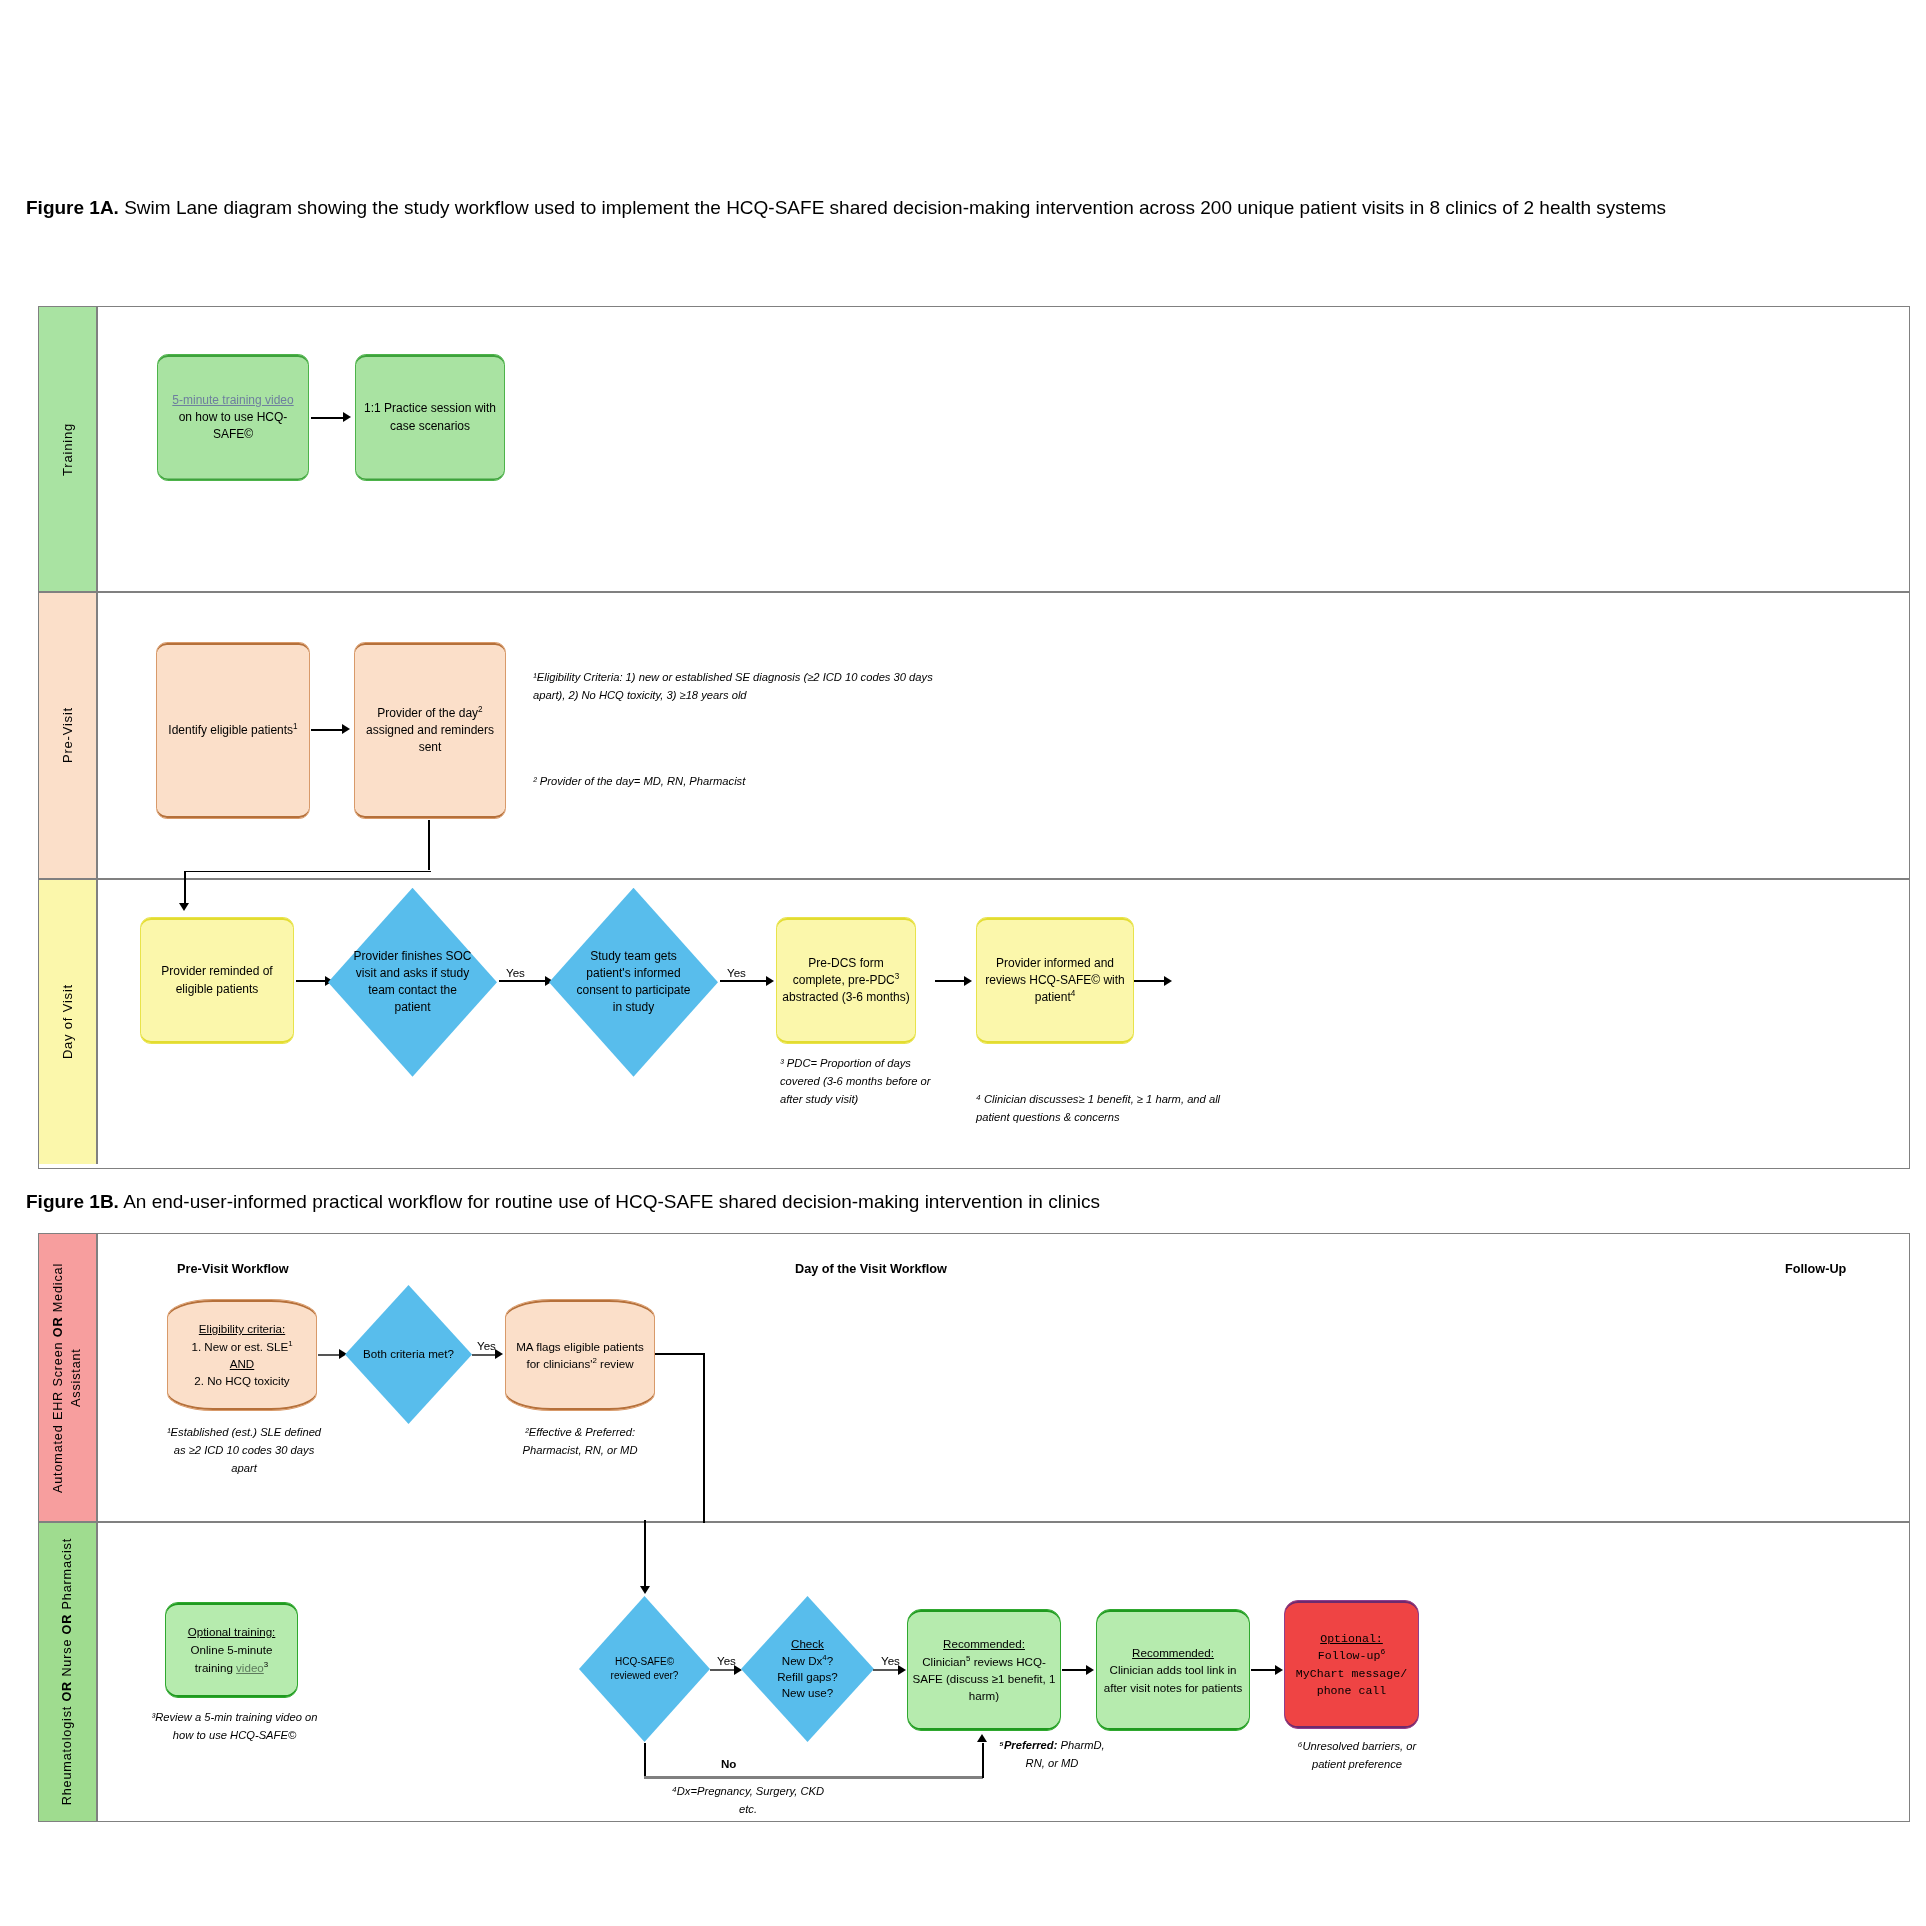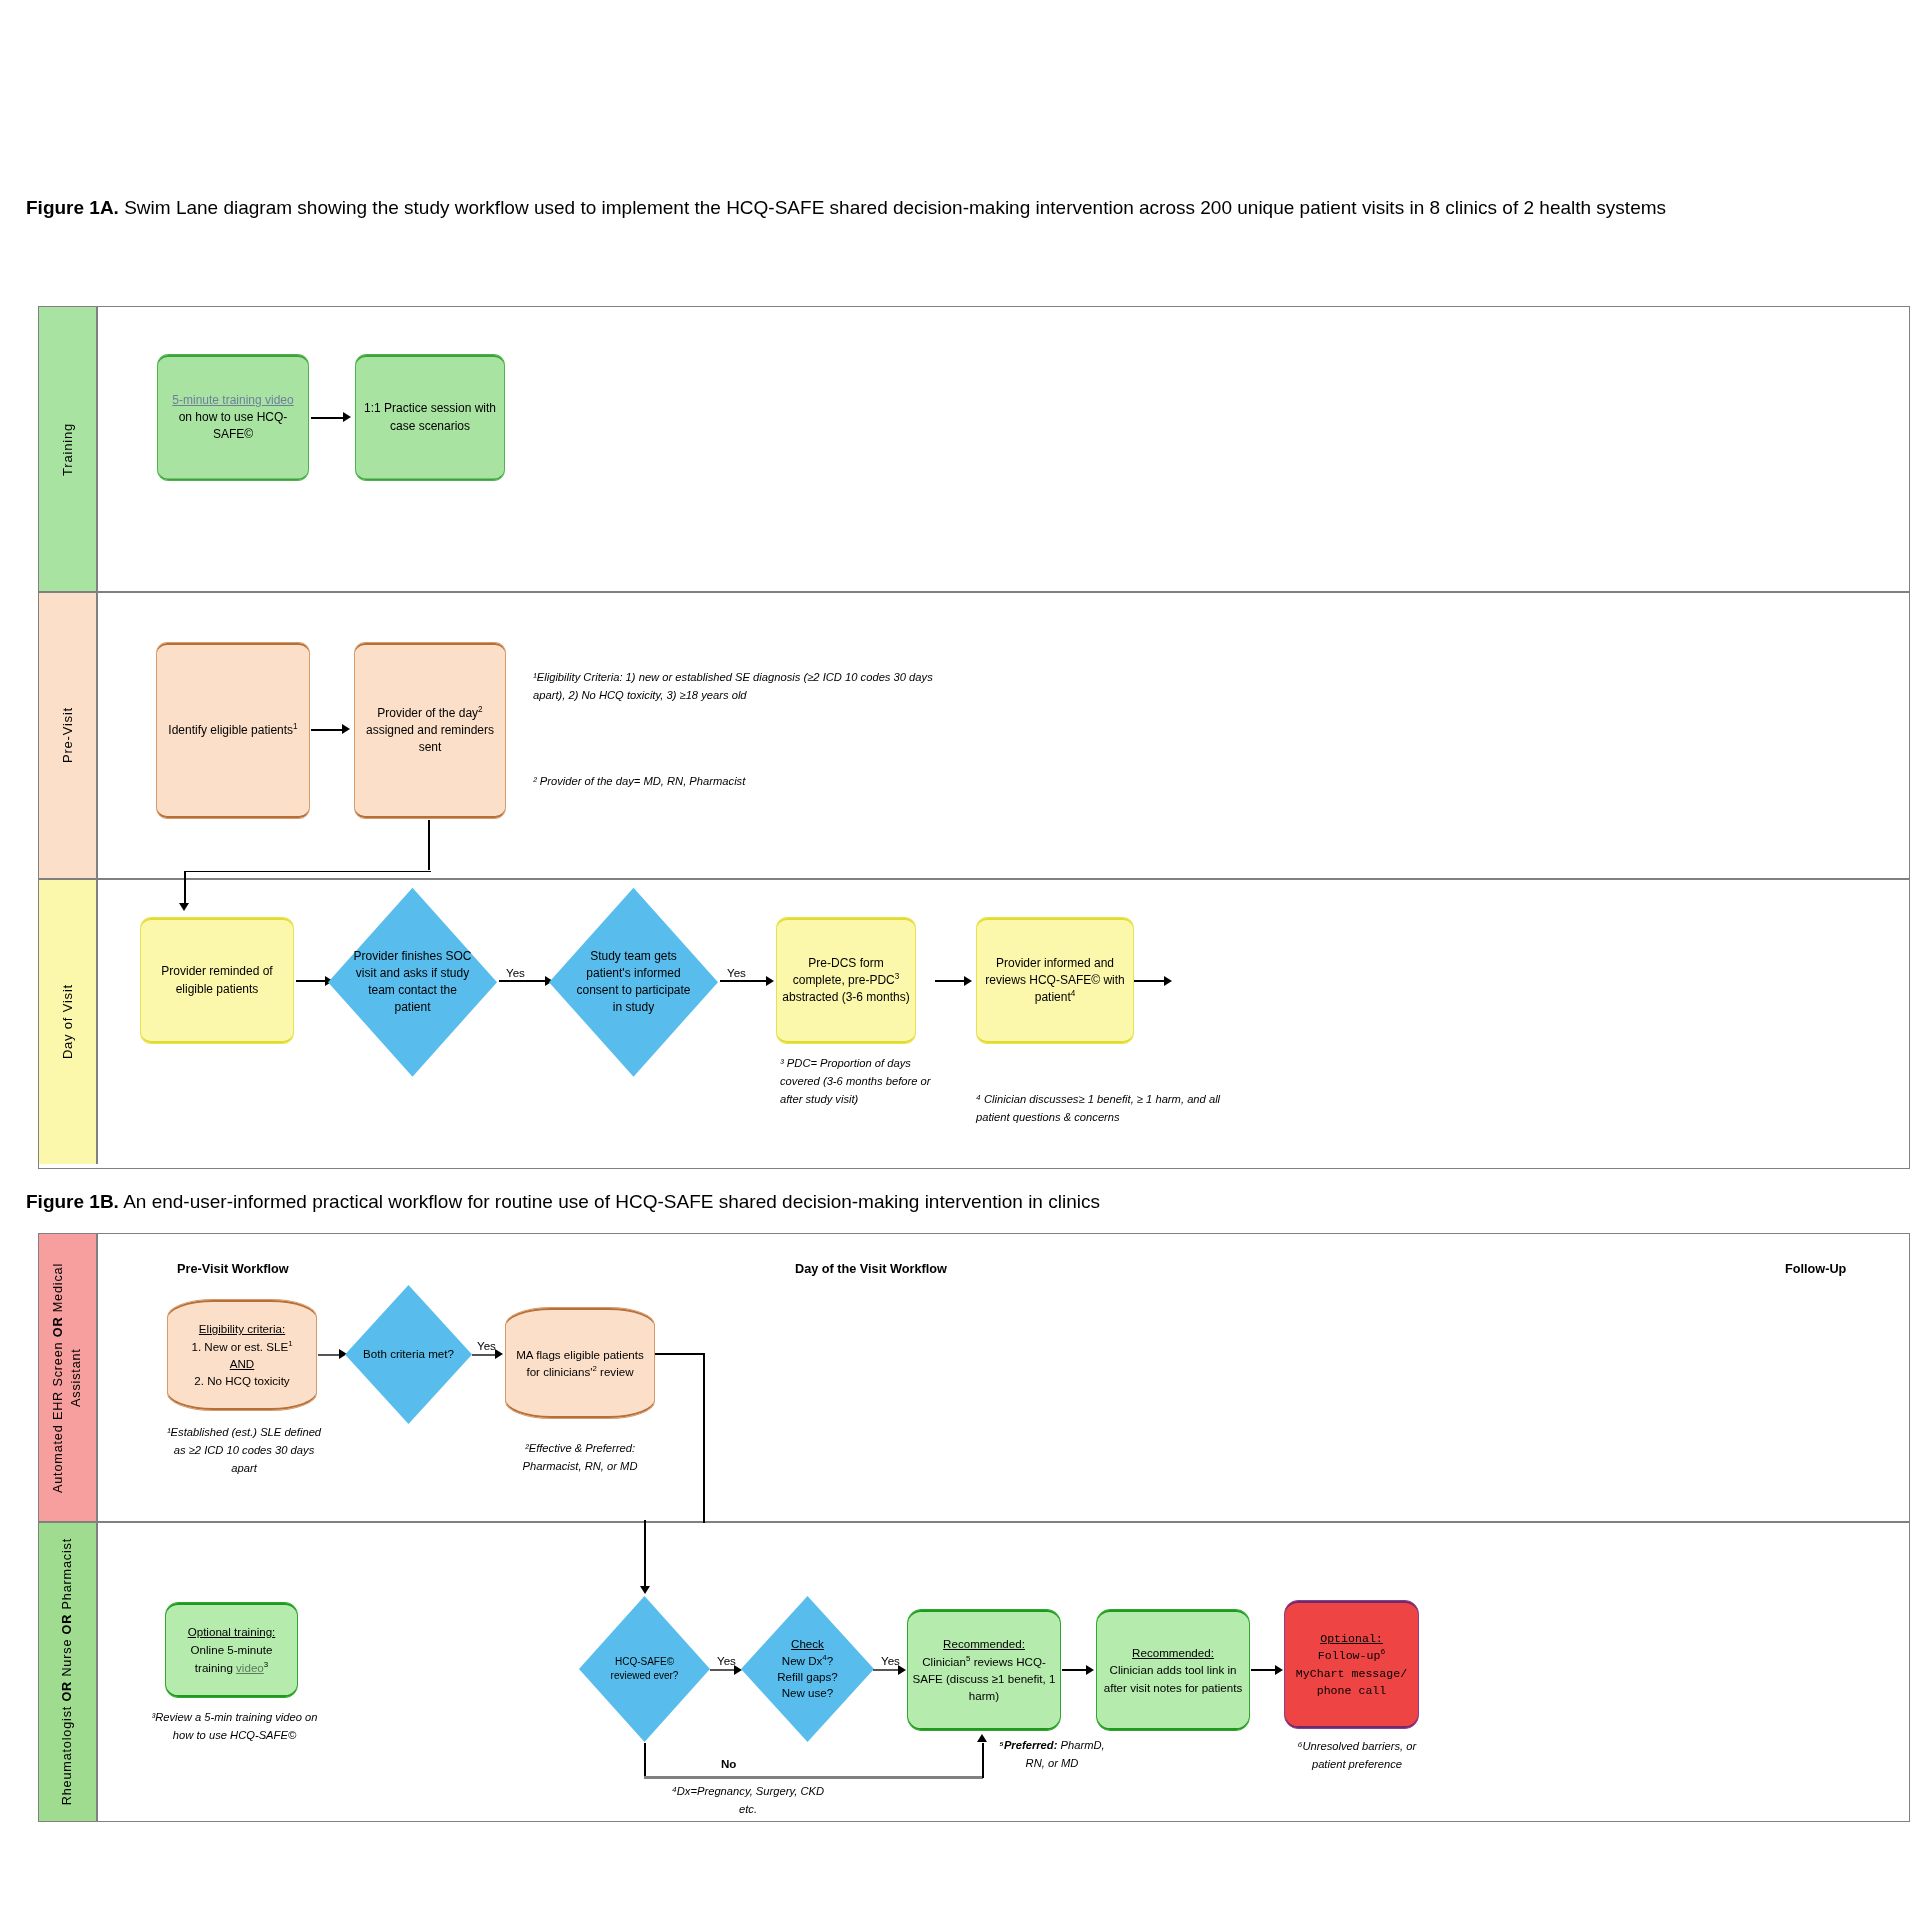--- a/index.html
+++ b/index.html
@@ -314,26 +314,26 @@
 
         <div class="dec" style="left:247px; top:51px; width:127px; height:139px;">
           <div class="shape"></div>
           <div class="lbl" style="font-size:11.6px;">Both criteria met?</div>
         </div>
 
         <div class="edge-label" style="left:379px; top:105px;">Yes</div>
         <div class="hline" style="left:374px; top:120px; width:25.4px; background:#555;"></div>
         <div class="arrow-r" style="left:397px; top:115px;"></div>
 
-        <div class="node proc peach" style="left:407px; top:65px; width:150px; height:112px; border-radius:46px/17.7px;margin-top:8px;">
+        <div class="node proc peach" style="left:407px; top:65px; width:150px; height:112px; border-radius:46px/17.7px;">
           <div class="inner" style="font-size:11.6px; line-height:1.5;"><span>MA flags eligible patients for clinicians'</span><sup>2</sup><span> review</span></div>
         </div>
 
         <div class="note center" style="left:65px; top:189px; width:162px;">¹Established (est.) SLE defined as ≥2 ICD 10 codes 30 days apart</div>
-        <div class="note center" style="left:403px; top:189px; width:158px;margin-top:16px;">²Effective &amp; Preferred: Pharmacist, RN, or MD</div>
+        <div class="note center" style="left:403px; top:189px; width:158px;">²Effective &amp; Preferred: Pharmacist, RN, or MD</div>
 
         <div class="hline" style="left:557px; top:119px; width:49px;"></div>
         <div class="vline" style="left:605px; top:119px; height:173px;"></div>
       </div>
     </div>
 
     <div class="lane" style="height:298px;">
       <div class="lane-header" style="width:59px; background:#9fdc8f;">
         <div class="lane-header-text wrap2" style="font-size:12.7px;">
           <span>Rheumatologist </span><b>OR</b><span> Nurse </span><b>OR</b><span> Pharmacist</span>

